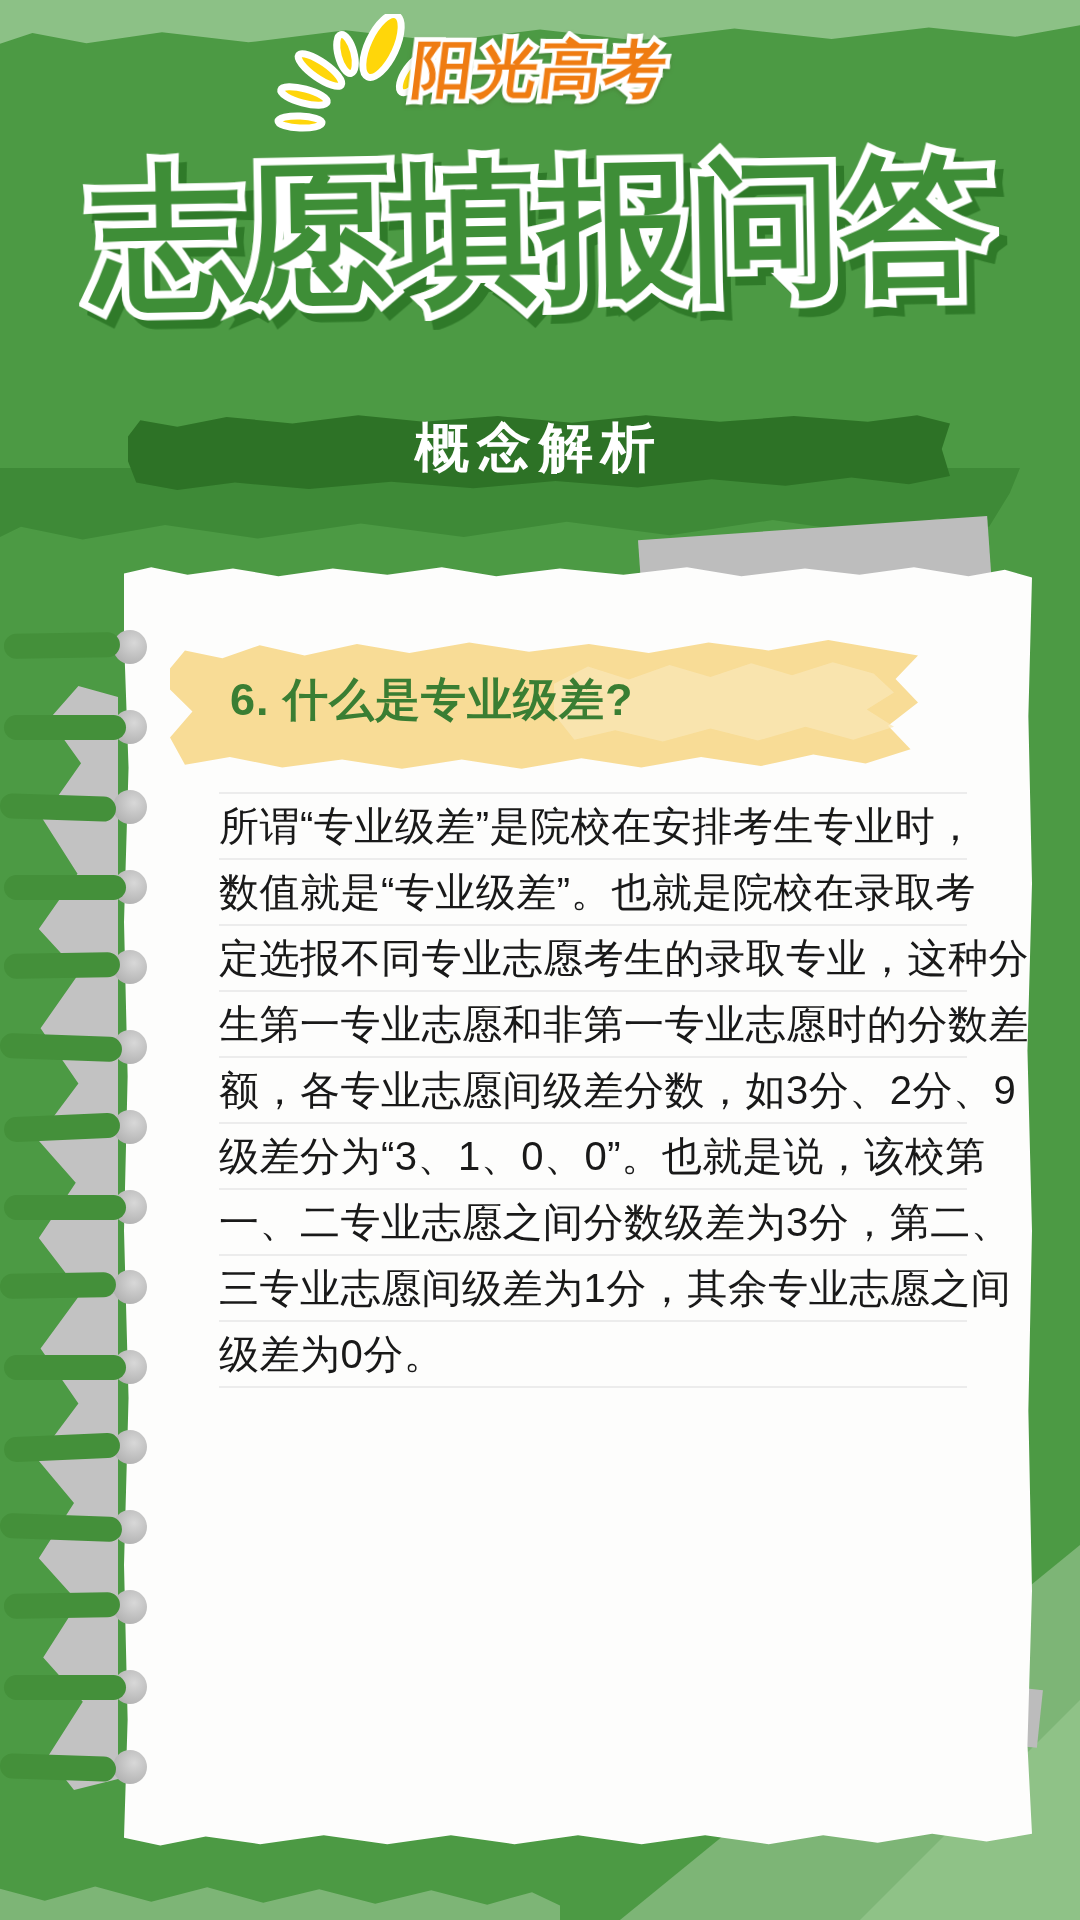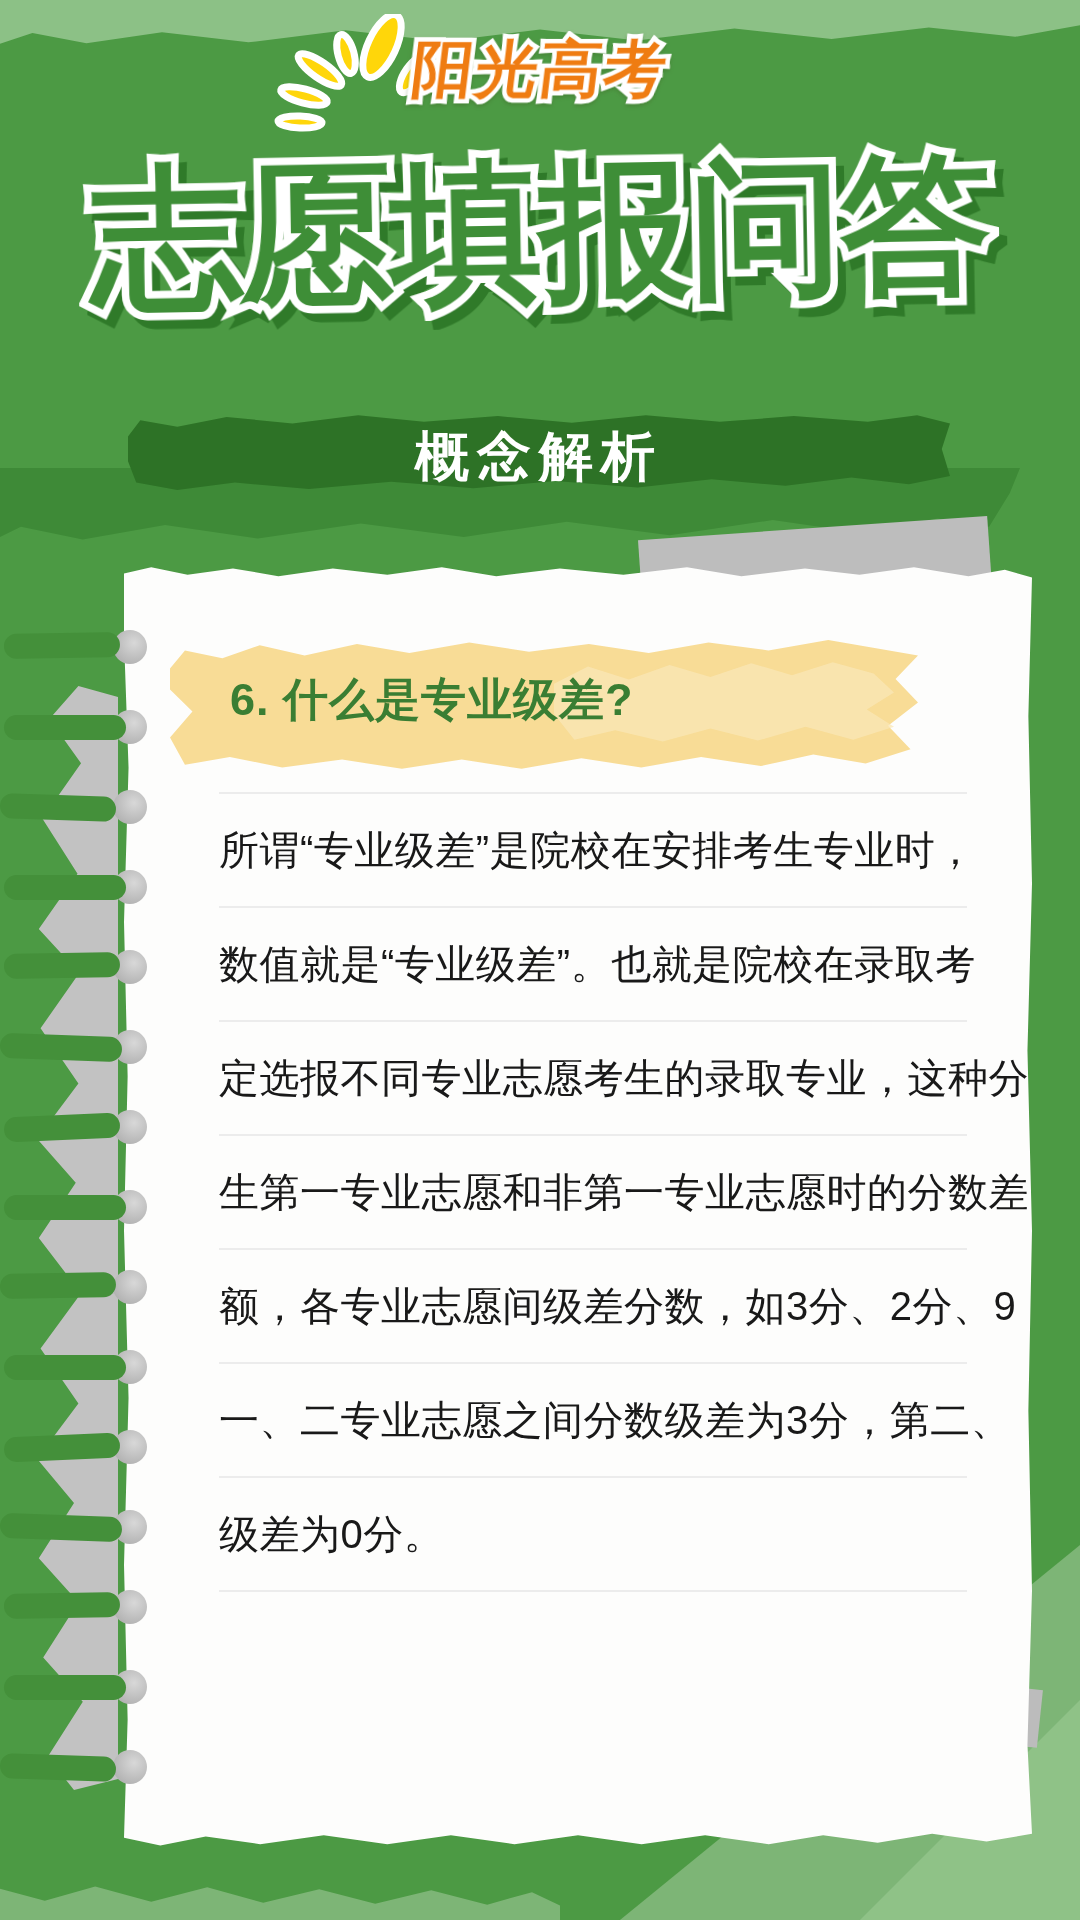--- a/index.html
+++ b/index.html
@@ -35,21 +35,21 @@
     filter:drop-shadow(0 2px 2px rgba(60,90,30,.35))}
 
   
   .title{position:absolute;top:152px;left:0;right:0;text-align:center;z-index:1;
     font-size:152px;font-weight:900;line-height:1.05;color:var(--title_green);letter-spacing:-2px;
     -webkit-text-stroke:15px #fff;paint-order:stroke fill;transform:rotate(-1deg);
     filter:drop-shadow(8px 9px 0 var(--title_shadow))}
 
   
   .banner{position:absolute;left:128px;top:412px;width:822px;height:82px;background:var(--banner_green);z-index:1;
-    display:flex;align-items:flex-end;justify-content:center;
+    display:flex;align-items:flex-start;justify-content:center;
     clip-path:polygon(0% 30%,1.5% 10%,6% 18%,12% 6%,20% 14%,28% 4%,36% 12%,45% 5%,54% 13%,63% 4%,72% 12%,81% 5%,90% 12%,96% 4%,100% 14%,99% 45%,100% 78%,95% 88%,88% 80%,80% 90%,71% 82%,62% 92%,52% 84%,42% 93%,32% 85%,22% 94%,13% 86%,6% 95%,1% 86%,0% 60%);}
   .banner-text{color:#fff;font-size:54px;font-weight:900;letter-spacing:8px}
 
   
   .gray{background:var(--gray_sheet);position:absolute;z-index:1}
   .gray-left{left:30px;top:686px;width:88px;height:1104px;background:#c2c2c2;
     clip-path:polygon(55% 0,100% 1%,100% 99%,50% 100%,20% 97%,60% 92%,15% 88%,55% 83%,10% 79%,50% 74%,8% 70%,55% 65%,12% 60%,58% 55%,10% 50%,52% 45%,8% 41%,55% 36%,12% 31%,56% 26%,10% 22%,54% 17%,14% 12%,58% 7%,22% 3%);}
   .gray-tr{left:640px;top:528px;width:350px;height:70px;background:#bdbdbd;transform:rotate(-4deg)}
   .gray-br{left:1002px;top:1688px;width:38px;height:58px;background:#bcbcbc;transform:rotate(6deg)}
 
@@ -59,21 +59,21 @@
 
   .highlight{position:absolute;left:46px;top:78px;width:748px;height:130px;background:var(--highlight_yellow);
     clip-path:polygon(0% 22%,2% 8%,7% 14%,12% 4%,18% 12%,25% 3%,32% 10%,40% 2%,48% 9%,56% 3%,64% 10%,72% 2%,80% 8%,88% 0%,94% 6%,100% 12%,97% 30%,100% 48%,96% 66%,99% 84%,93% 95%,86% 88%,79% 97%,71% 90%,63% 98%,55% 91%,47% 99%,39% 92%,31% 99%,23% 92%,15% 98%,8% 90%,2% 96%,0% 75%,3% 55%,0% 38%);}
   .highlight-b{position:absolute;left:430px;top:96px;width:340px;height:86px;background:#fae7b6;opacity:.75;
     clip-path:polygon(0 30%,10% 10%,22% 25%,34% 8%,46% 22%,58% 6%,70% 20%,82% 5%,94% 18%,100% 40%,92% 60%,100% 80%,88% 95%,74% 80%,60% 96%,46% 82%,32% 97%,18% 84%,6% 95%,0 65%);}
 
   .question{position:absolute;left:106px;top:108px;font-size:45px;font-weight:700;
     color:var(--heading_green);letter-spacing:1px}
 
   .para{position:absolute;left:95px;top:230px;width:748px;border-top:2px solid var(--rule_gray)}
-  .line{display:flex;align-items:center;height:114px;border-bottom:2px solid var(--rule_gray);
+  .line{display:flex;align-items:center;height:66px;border-bottom:2px solid var(--rule_gray);
     font-size:40px;color:var(--text_dark);letter-spacing:.5px;white-space:nowrap}
 
   
   .binding{position:absolute;left:0;top:0;width:200px;height:1920px;z-index:4;pointer-events:none}
   .stitch-row{position:absolute;left:0;width:170px;height:40px}
   .tail{position:absolute;left:74px;top:14px;width:56px;height:13px;border-radius:7px;
     background:linear-gradient(90deg,#8f8f8f,#cfcfcf)}
   .hole{position:absolute;left:113px;top:3px;width:34px;height:34px;border-radius:50%;
     background:radial-gradient(circle at 62% 38%,#d8d8d8,#a6a6a6)}
   .bar{position:absolute;left:4px;top:8px;width:122px;height:25px;border-radius:13px;background:var(--stitch_green)}
@@ -133,21 +133,27 @@
       <div class="line">
           <span>定选报不同专业志愿考生的录取专业，这种分</span>
         </div>
       <div class="line">
           <span>生第一专业志愿和非第一专业志愿时的分数差</span>
         </div>
       <div class="line">
           <span>额，各专业志愿间级差分数，如3分、2分、9</span>
         </div>
       <div class="line">
+          <span>级差分为“3、1、0、0”。也就是说，该校第</span>
+        </div>
+      <div class="line">
           <span>一、二专业志愿之间分数级差为3分，第二、</span>
+        </div>
+      <div class="line">
+          <span>三专业志愿间级差为1分，其余专业志愿之间</span>
         </div>
       <div class="line">
           <span>级差为0分。</span>
         </div>
     </div>
   </div>
 
   <div class="binding">
       <div class="stitch-row" style="top: 627px;">
         <div class="tail"></div>

